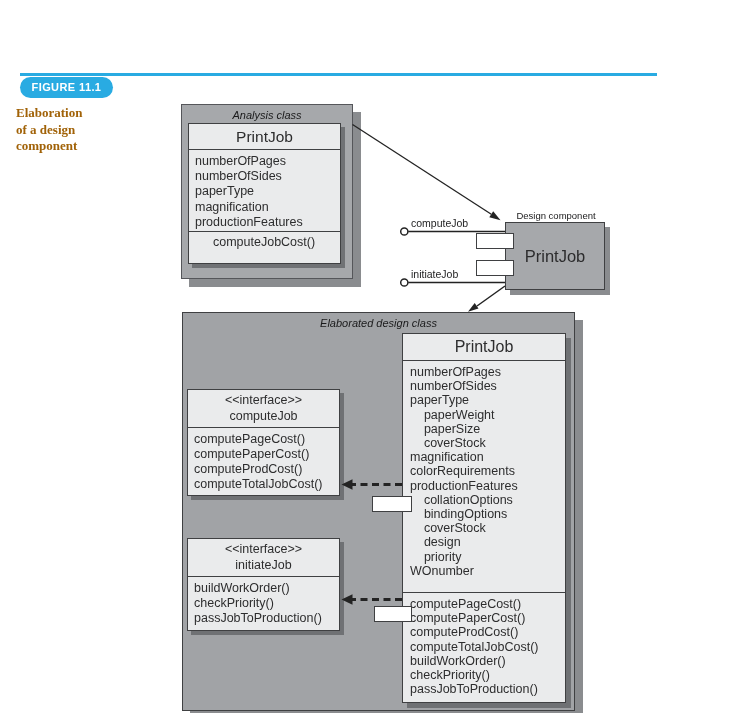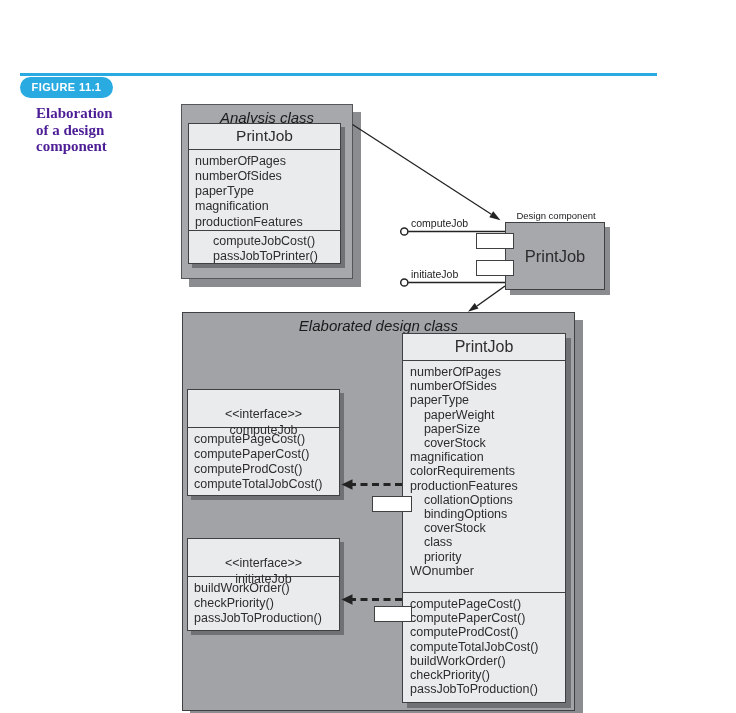--- a/index.html
+++ b/index.html
@@ -8,28 +8,28 @@
     font-family:"Liberation Sans","DejaVu Sans",sans-serif;color:#2d2d2e;margin-top:46px;
   }
   
   .top-rule{position:absolute;left:20px;top:27px;width:637px;height:2.5px;background:#29abe2;}
   .figure-badge{
     position:absolute;left:20px;top:30.5px;width:93px;height:21.5px;border-radius:11px;
     background:#29abe2;color:#fff;font-weight:bold;font-size:11px;letter-spacing:.4px;
     display:flex;align-items:center;justify-content:center;
   }
   .figure-caption{
-    position:absolute;left:36px;top:59px;width:120px;
+    position:absolute;left:16px;top:59px;width:120px;
     font-family:"Liberation Serif","DejaVu Serif",serif;font-weight:bold;
-    font-size:15px;line-height:16.5px;color:#4c1d95;
+    font-size:13px;line-height:16.5px;color:#a16207;
   }
   
   .panel{position:absolute;border:1px solid #55565a;}
   .panel-label{position:absolute;top:4px;left:0;width:100%;text-align:center;
-    font-style:italic;font-size:15px;color:#1a1a1b;}
+    font-style:italic;font-size:11px;color:#1a1a1b;}
   .uml-class{
     position:absolute;background:#eaebec;border:1.3px solid #3f4042;
     display:flex;flex-direction:column;box-sizing:border-box;font-size:12.5px;
   }
   .uml-title{border-bottom:1.3px solid #3f4042;display:flex;align-items:center;justify-content:center;}
   .uml-attrs{border-bottom:1.3px solid #3f4042;box-sizing:border-box;}
   .uml-methods{flex:1;box-sizing:border-box;}
   .member{white-space:pre;}
   .iface-header{border-bottom:1.3px solid #3f4042;text-align:center;box-sizing:border-box;}
   
@@ -55,21 +55,21 @@
   .lolli-label-1{left:411px;top:170.5px;}
   .lolli-label-2{left:411px;top:221.5px;}
   
   .elab-panel{left:182px;top:266px;width:391px;height:397px;background:#a1a3a6;
     border:1.3px solid #3f4042;box-shadow:8px 8px 0 #8a8c8f;}
   .elab-class{left:402px;top:287px;width:164px;height:370px;box-shadow:5px 5px 0 #6f7174;z-index:1;}
   .elab-class .uml-title{height:26px;font-size:16px;}
   .elab-class .uml-attrs{height:232px;padding:4px 0 0 7px;line-height:14.2px;}
   .elab-class .uml-methods{padding:4px 0 0 7px;line-height:14.2px;}
   .iface-box{z-index:1;}
-  .iface-box .iface-header{padding-top:17px;line-height:15.5px;}
+  .iface-box .iface-header{padding-top:3px;line-height:15.5px;}
   .iface-box-1{left:187px;top:343px;width:153px;height:107px;box-shadow:4px 4px 0 #6f7174;}
   .iface-box-1 .iface-header{height:38px;}
   .iface-box-1 .uml-methods{padding:4px 0 0 6px;line-height:15px;}
   .iface-box-2{left:187px;top:492px;width:153px;height:93px;box-shadow:4px 4px 0 #6f7174;}
   .iface-box-2 .iface-header{height:38px;}
   .iface-box-2 .uml-methods{padding:4px 0 0 6px;line-height:15px;}
   
   .overlay{position:absolute;left:0;top:0;width:736px;height:713px;z-index:2;pointer-events:none;}
 </style>
 </head>
@@ -92,21 +92,20 @@
     <div class="uml-title">PrintJob</div>
     <div class="uml-attrs">
         <div class="member">numberOfPages</div>
         <div class="member">numberOfSides</div>
         <div class="member">paperType</div>
         <div class="member">magnification</div>
         <div class="member">productionFeatures</div>
       </div>
     <div class="uml-methods">
         <div class="member">computeJobCost()</div>
-        <div class="member">passJobToPrinter()</div>
       </div>
   </div>
 
   <div class="design-label">Design component</div>
   <div class="design-box">PrintJob</div>
   <div class="port port-a1"></div>
   <div class="port port-a2"></div>
   <div class="lolli-label lolli-label-1">computeJob</div>
   <div class="lolli-label lolli-label-2">initiateJob</div>
 
@@ -122,21 +121,21 @@
         <div class="member">paperType</div>
         <div class="member">    paperWeight</div>
         <div class="member">    paperSize</div>
         <div class="member">    coverStock</div>
         <div class="member">magnification</div>
         <div class="member">colorRequirements</div>
         <div class="member">productionFeatures</div>
         <div class="member">    collationOptions</div>
         <div class="member">    bindingOptions</div>
         <div class="member">    coverStock</div>
-        <div class="member">    class</div>
+        <div class="member">    design</div>
         <div class="member">    priority</div>
         <div class="member">WOnumber</div>
       </div>
     <div class="uml-methods">
         <div class="member">computePageCost()</div>
         <div class="member">computePaperCost()</div>
         <div class="member">computeProdCost()</div>
         <div class="member">computeTotalJobCost()</div>
         <div class="member">buildWorkOrder()</div>
         <div class="member">checkPriority()</div>

